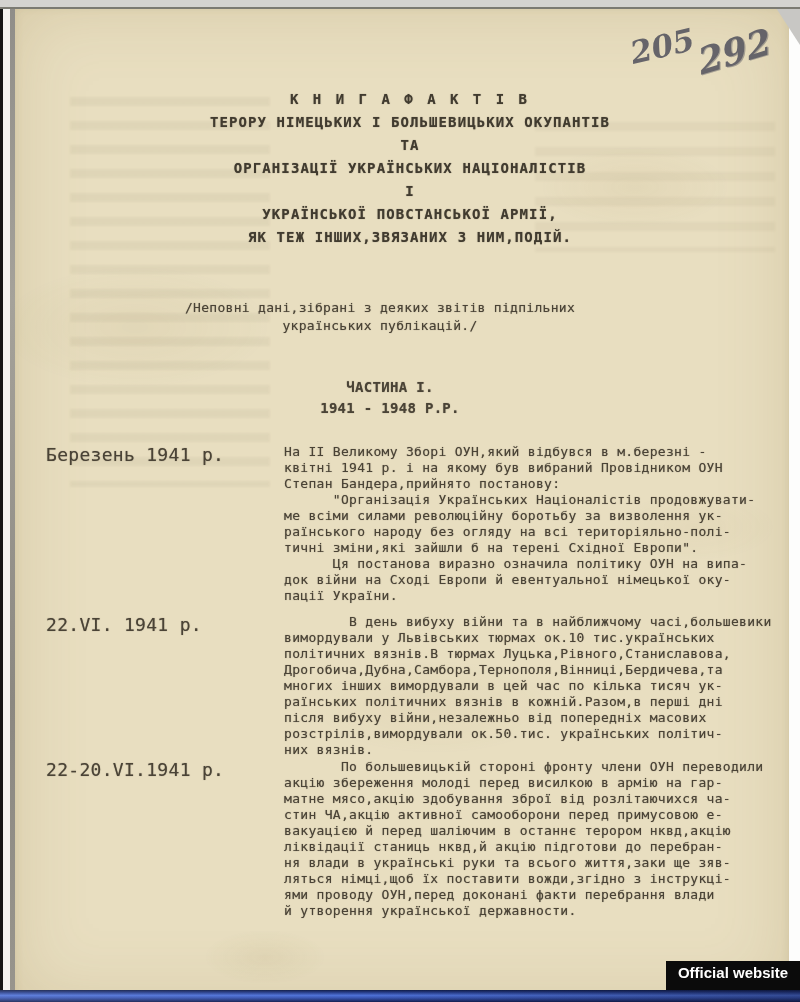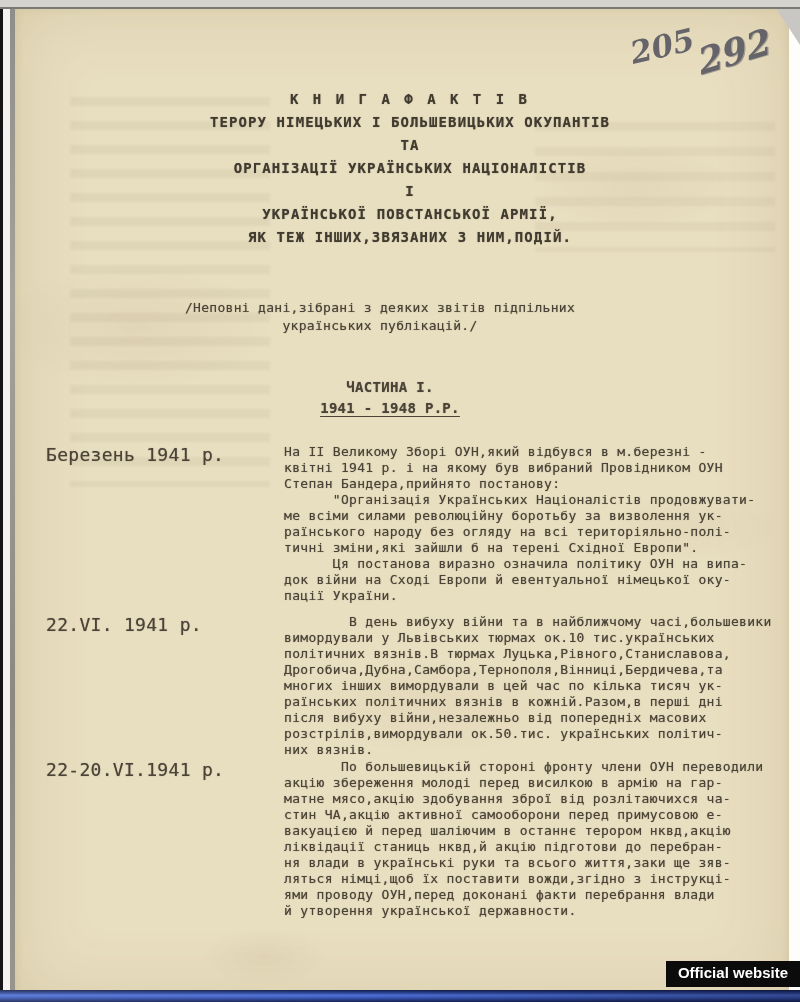--- a/index.html
+++ b/index.html
@@ -35,37 +35,37 @@
   
   .ink{color:#4a4336;text-shadow:0 0 1px rgba(74,67,54,.6);letter-spacing:.3px;}
   .title-block{position:absolute;left:20px;right:0;top:88px;text-align:center;
                font-size:14px;font-weight:bold;line-height:23px;color:#413b2f;
                text-shadow:0 0 1px rgba(65,59,47,.65);letter-spacing:1.1px;}
   .spread{letter-spacing:3px;text-align:center;}
   .note-block{position:absolute;left:0;right:40px;top:299px;text-align:center;
               font-size:13px;line-height:18px;white-space:pre-line;}
   .part-block{position:absolute;left:0;right:20px;top:377px;text-align:center;
               font-size:14px;font-weight:bold;line-height:21px;}
-  .underlined{text-decoration:underline;text-underline-offset:3px;text-decoration-thickness:1px;}
+  .underlined{text-underline-offset:3px;text-decoration-thickness:1px;}
 
   .entry-date{position:absolute;left:46px;font-size:18px;white-space:pre;}
   .entry-text{position:absolute;left:284px;font-size:13px;line-height:16px;white-space:pre;}
   .d1,.t1{top:444px;} .d2,.t2{top:614px;} .d3,.t3{top:759px;}
 
   
   .hw{position:absolute;font-family:"DejaVu Serif",serif;font-style:italic;font-weight:bold;
       color:#50505c;opacity:.85;z-index:7;}
   .hw1{left:630px;top:28px;font-size:31px;transform:rotate(-13deg);}
   .hw2{left:697px;top:30px;font-size:36px;transform:rotate(-17deg) skewX(-6deg);
        text-shadow:1px 1px 0 rgba(80,80,92,.5);}
 
   
   .badge{position:absolute;right:0;top:961px;background:#0b0b0b;color:#ffffff;
          font-family:"Liberation Sans",sans-serif;font-weight:bold;font-size:15px;
-         padding:3px 12px 6px 12px;z-index:8;}
+         padding:3px 12px 12px 12px;z-index:8;}
   .bluebar{position:absolute;left:0;bottom:0;width:800px;height:12px;z-index:8;
       background:linear-gradient(180deg,#101c48 0%,#2a4190 22%,#4e71d6 45%,#3a57b4 65%,#141f51 100%);}
   .bluebar::after{content:"";position:absolute;inset:0;
       background:linear-gradient(90deg, rgba(255,255,255,.10) 0%, rgba(0,0,0,0) 45%, rgba(8,12,38,.38) 100%);}
 </style>
 </head>
 <body>
 
 <div class="canvas">
 

